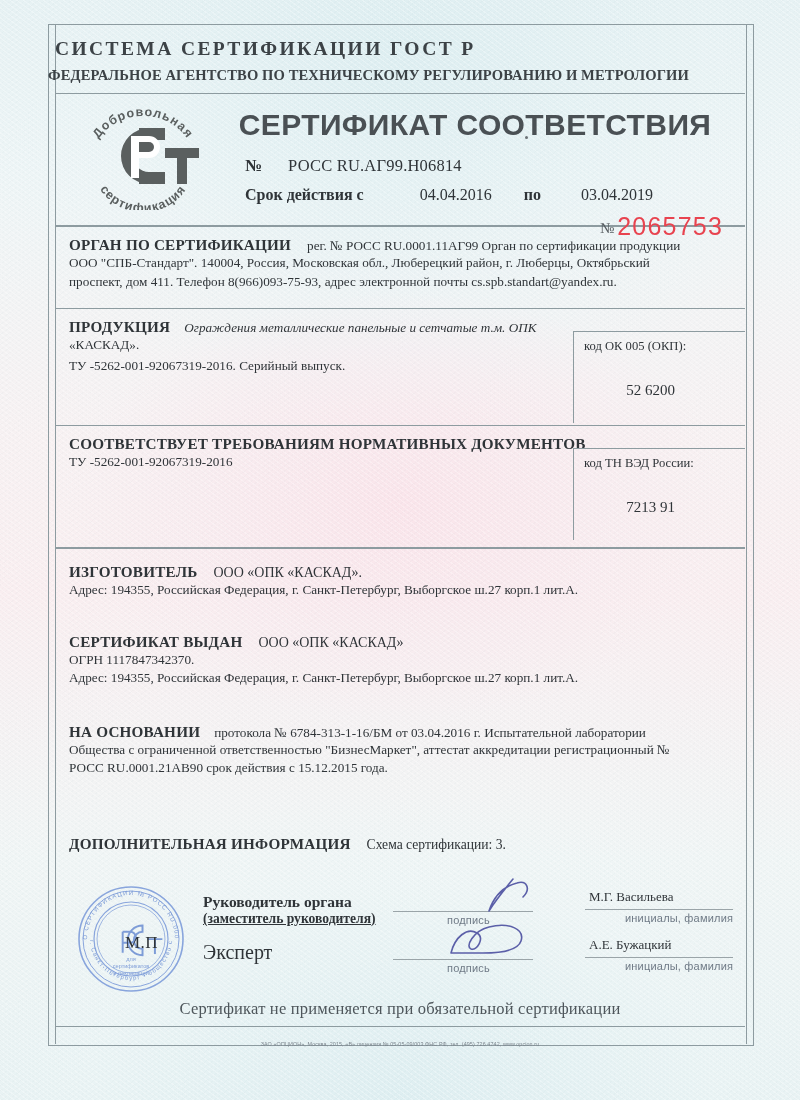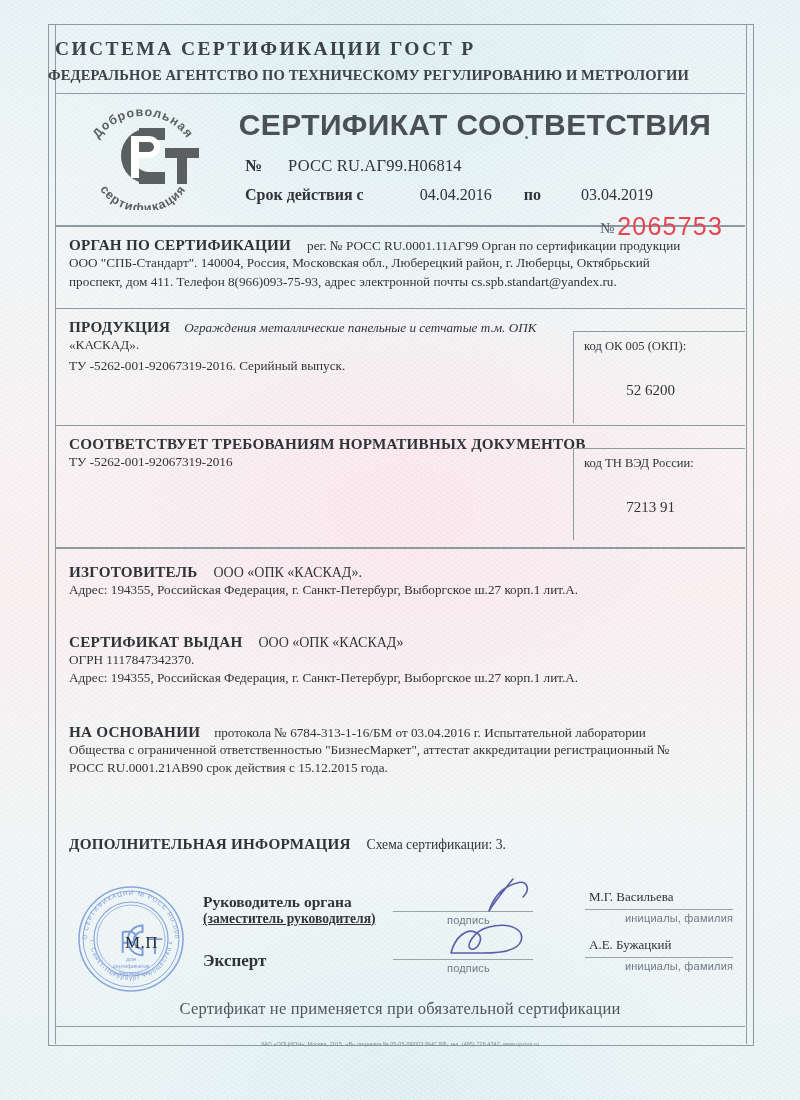--- a/index.html
+++ b/index.html
@@ -97,21 +97,21 @@
   }
   .codebox .clbl{font-size:12.6px;color:#2f3438;}
   .codebox .cval{margin-top:28px;text-align:center;font-size:15px;color:#2f3438;padding-right:28px;}
 
   
   .sign-area{position:relative;height:120px;}
   .stamp{position:absolute;left:10px;top:6px;width:150px;height:112px;}
   .mp{position:absolute;left:70px;top:58px;font-size:17px;color:#2f3438;font-weight:normal;letter-spacing:.5px;}
   .role1{position:absolute;left:148px;top:18px;font-size:15.5px;font-weight:bold;color:#2f3438;}
   .role1b{position:absolute;left:148px;top:36px;font-size:13.6px;font-weight:bold;color:#2f3438;text-decoration:underline;}
-  .role2{position:absolute;left:148px;top:76px;font-size:17px;font-weight:bold;color:#2f3438;}
+  .role2{position:absolute;left:148px;top:66px;font-size:20px;font-weight:normal;color:#2f3438;}
 
   .sigline{position:absolute;height:1px;background:#9aa4a8;}
   .cap{position:absolute;font-family:"Liberation Sans",sans-serif;font-size:11px;color:#6f7a86;letter-spacing:.2px;}
   .pname{position:absolute;font-size:13px;color:#2f3438;}
 
   .disclaimer{
     text-align:center;font-size:16.5px;color:#4e565b;letter-spacing:.2px;margin-top:4px;
   }
   .footer-rule{height:1.3px;background:#8d9ba0;margin-top:7px;}
   .fineprint{

